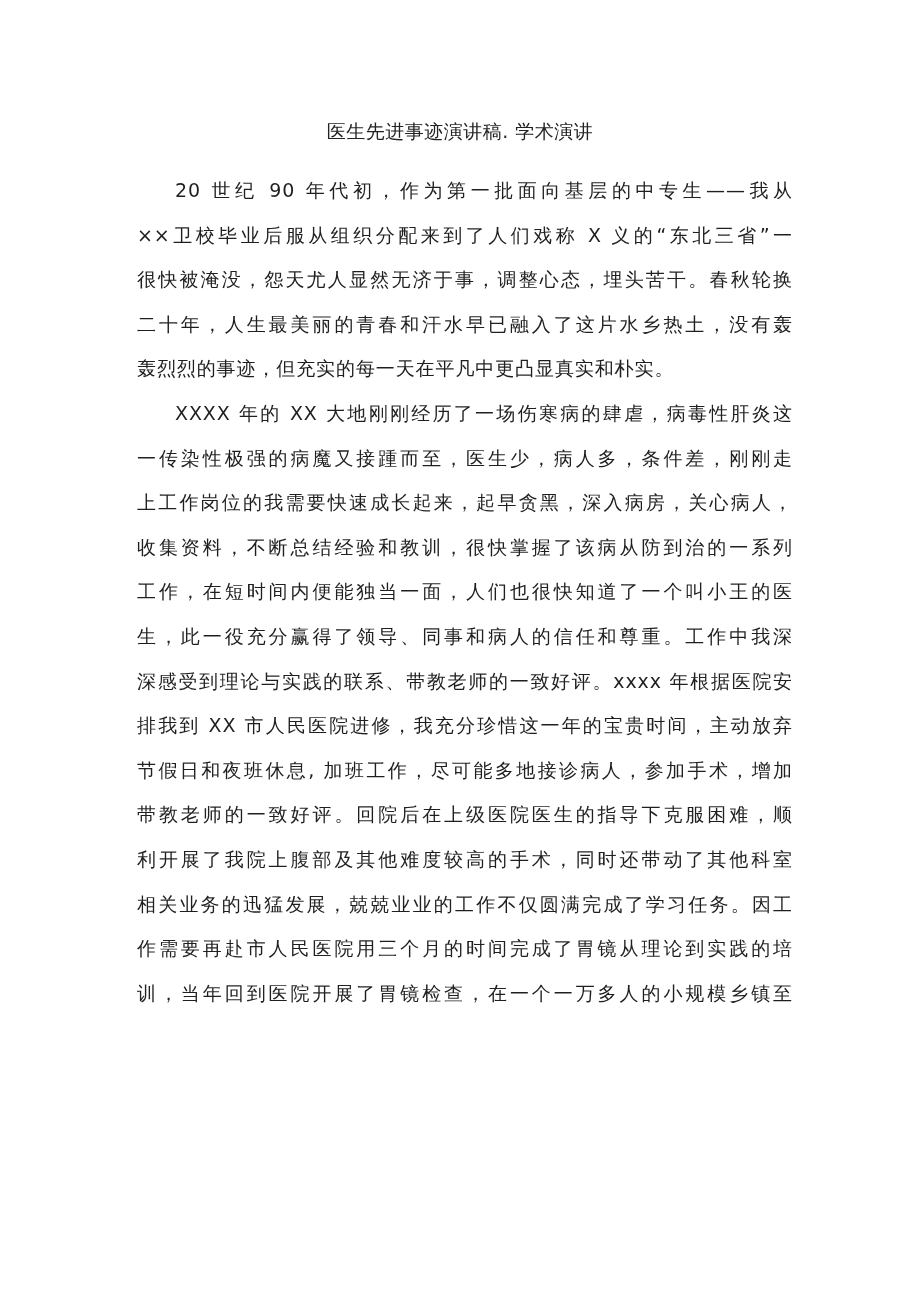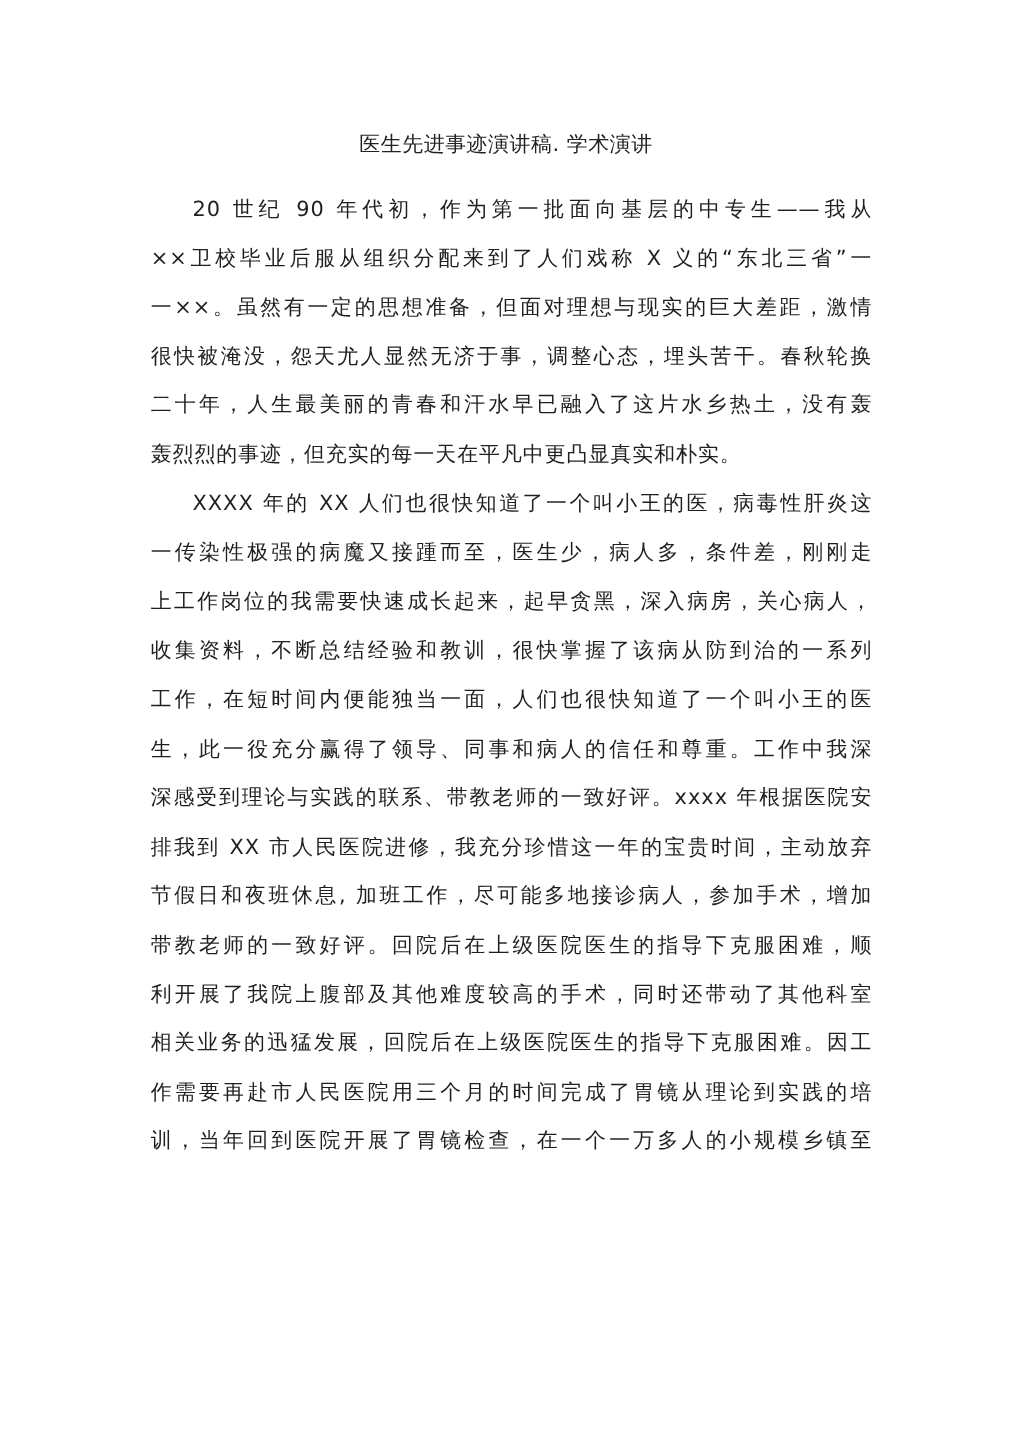--- a/index.html
+++ b/index.html
@@ -66,36 +66,35 @@
 </head>
 <body>
 
 <div class="page">
   <h1 class="doc-title">医生先进事迹演讲稿. 学术演讲</h1>
 
   <div class="body-text">
     <div>
       <span class="line indent">20 世纪 90 年代初，作为第一批面向基层的中专生——我从</span>
       <span class="line">××卫校毕业后服从组织分配来到了人们戏称 X 义的“东北三省”一</span>
-      <span class="line">一××。虽然有一定的思想准备，但面对理想与现实的巨大差距，激情</span>
       <span class="line">很快被淹没，怨天尤人显然无济于事，调整心态，埋头苦干。春秋轮换</span>
       <span class="line">二十年，人生最美丽的青春和汗水早已融入了这片水乡热土，没有轰</span>
       <span class="line last">轰烈烈的事迹，但充实的每一天在平凡中更凸显真实和朴实。</span>
     </div>
     <div class="para-gap"></div>
     <div>
-      <span class="line indent">XXXX 年的 XX 人们也很快知道了一个叫小王的医，病毒性肝炎这</span>
+      <span class="line indent">XXXX 年的 XX 大地刚刚经历了一场伤寒病的肆虐，病毒性肝炎这</span>
       <span class="line">一传染性极强的病魔又接踵而至，医生少，病人多，条件差，刚刚走</span>
       <span class="line">上工作岗位的我需要快速成长起来，起早贪黑，深入病房，关心病人，</span>
       <span class="line">收集资料，不断总结经验和教训，很快掌握了该病从防到治的一系列</span>
       <span class="line">工作，在短时间内便能独当一面，人们也很快知道了一个叫小王的医</span>
       <span class="line">生，此一役充分赢得了领导、同事和病人的信任和尊重。工作中我深</span>
       <span class="line">深感受到理论与实践的联系、带教老师的一致好评。xxxx 年根据医院安</span>
       <span class="line">排我到 XX 市人民医院进修，我充分珍惜这一年的宝贵时间，主动放弃</span>
       <span class="line">节假日和夜班休息, 加班工作，尽可能多地接诊病人，参加手术，增加</span>
       <span class="line">带教老师的一致好评。回院后在上级医院医生的指导下克服困难，顺</span>
       <span class="line">利开展了我院上腹部及其他难度较高的手术，同时还带动了其他科室</span>
-      <span class="line">相关业务的迅猛发展，回院后在上级医院医生的指导下克服困难。因工</span>
+      <span class="line">相关业务的迅猛发展，兢兢业业的工作不仅圆满完成了学习任务。因工</span>
       <span class="line">作需要再赴市人民医院用三个月的时间完成了胃镜从理论到实践的培</span>
       <span class="line">训，当年回到医院开展了胃镜检查，在一个一万多人的小规模乡镇至</span>
     </div>
   </div>
 </div>
 
 </body></html>

